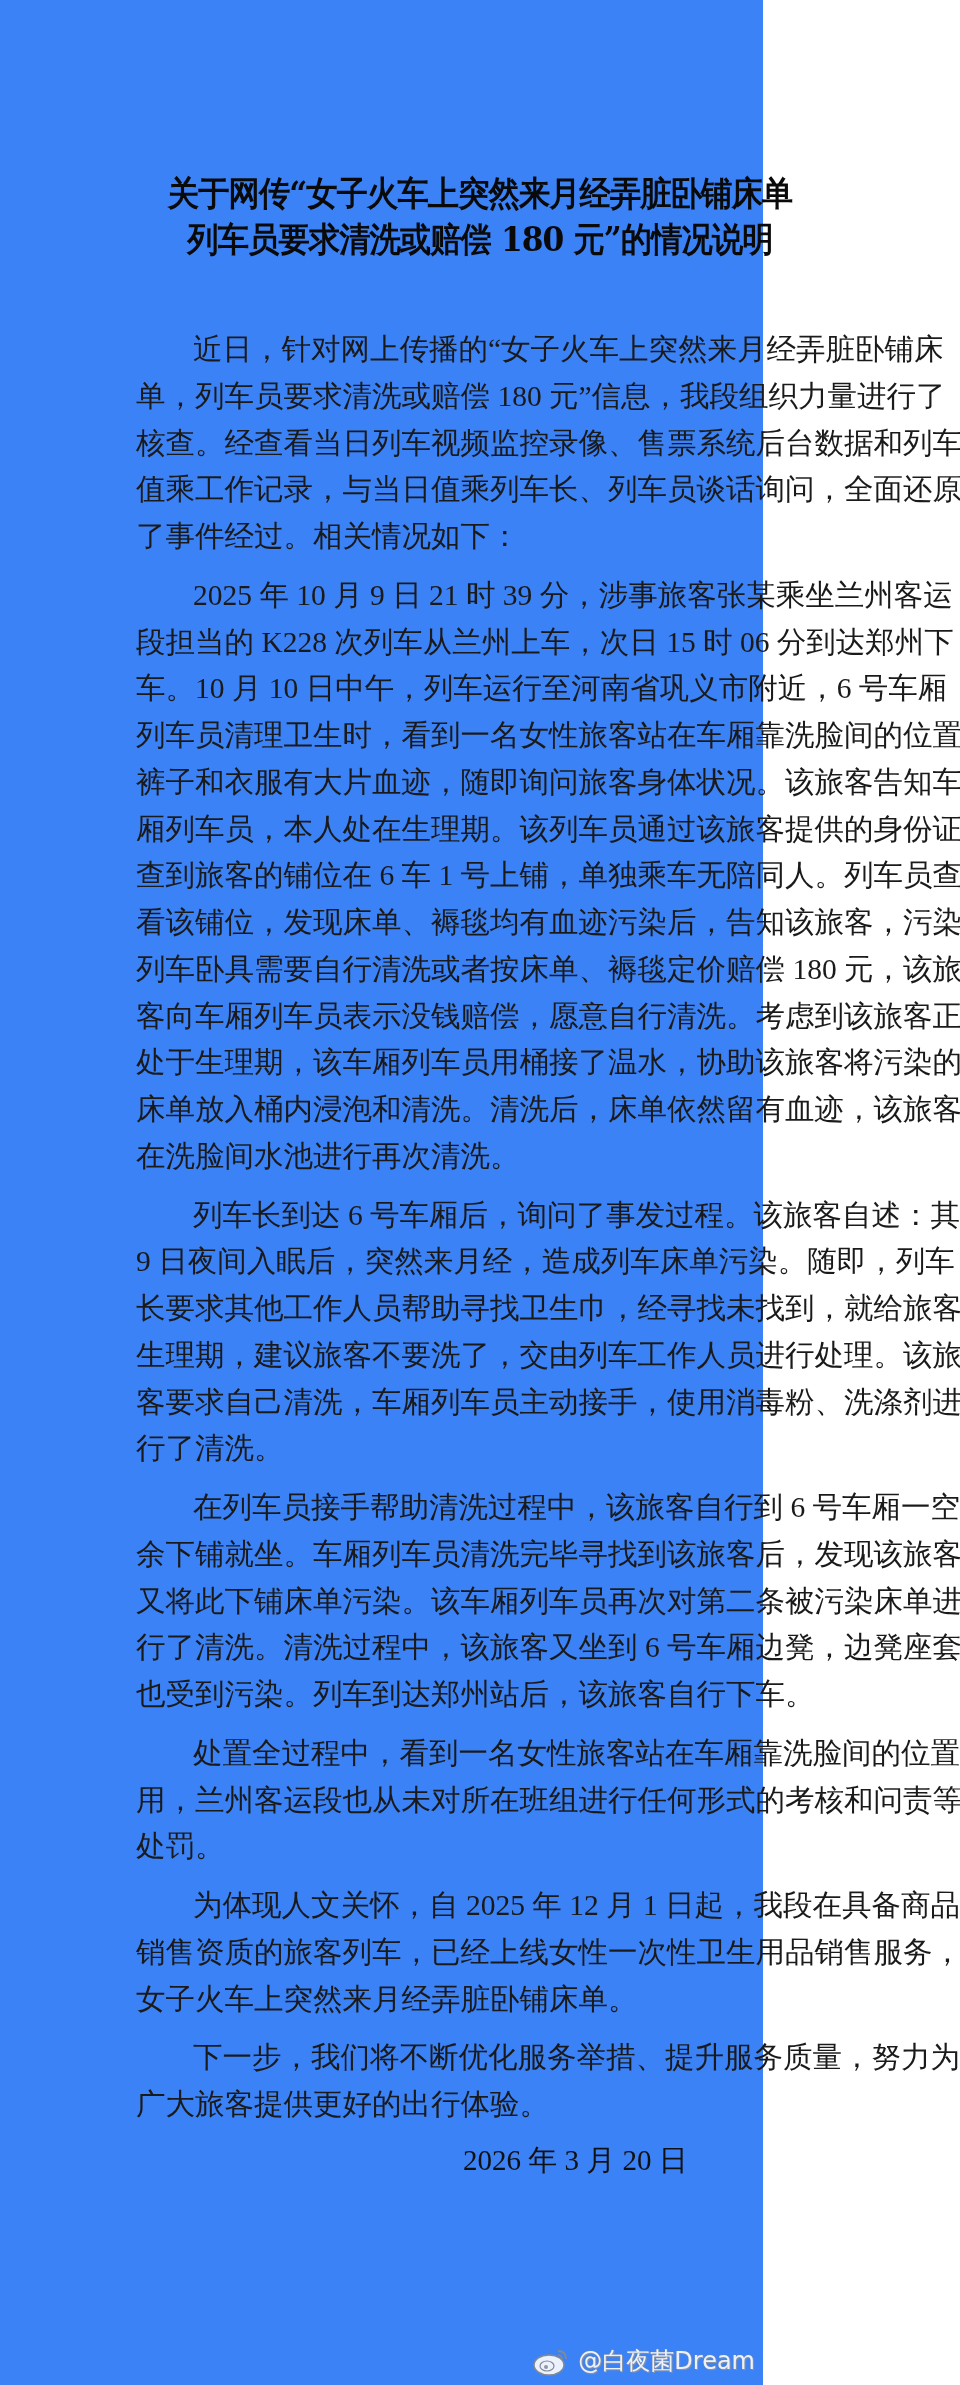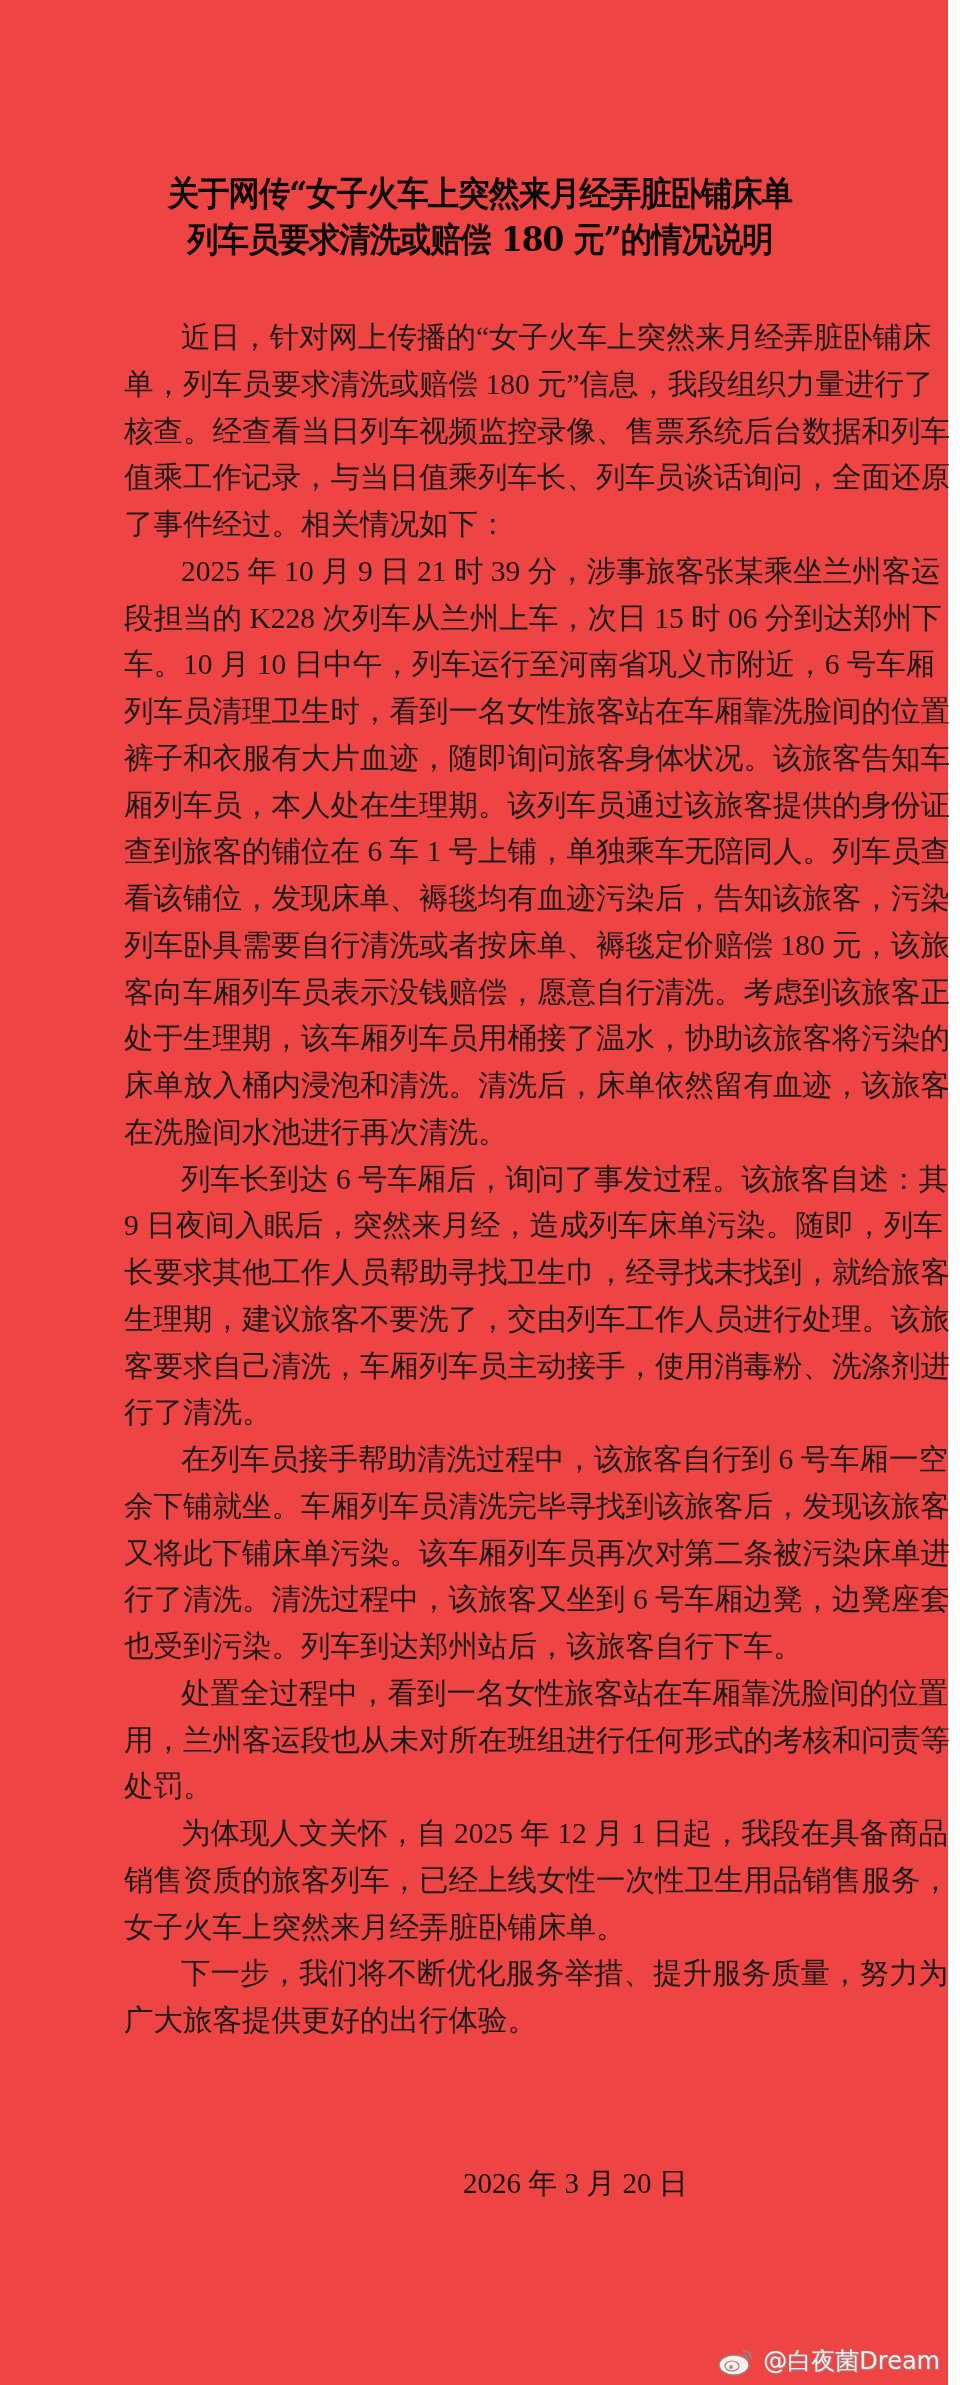--- a/index.html
+++ b/index.html
@@ -9,23 +9,23 @@
     }
     body {
       width: 960px;
       height: 2385px;
       position: relative;
       overflow: hidden;
     }
     .page {
       position: absolute;
       left: 0; top: 0;
-      width: 948px;
+      width: 763px;
       height: 2385px;
-      background: #ef4444;
+      background: #3b82f6;
     }
     .title {
       position: absolute;
       left: 0;
       top: 170px;
       width: 960px;
       text-align: center;
       font-family: "DejaVu Serif", "Liberation Serif", serif;
       font-weight: bold;
       color: #0a0a0a;
@@ -43,21 +43,21 @@
       position: absolute;
       left: 124px;
       top: 314px;
       width: 716px;
       font-family: "Liberation Serif", "DejaVu Serif", serif;
       color: #1a1a1a;
       font-size: 29.5px;
       line-height: 46.75px;
     }
     .para {
-      margin: 0;
+      margin: 12px;
       padding: 0;
     }
     .para .line {
       display: block;
       white-space: nowrap;
       text-align: justify;
       text-align-last: justify;
       height: 46.75px;
     }
     .para .line.first {
@@ -68,21 +68,20 @@
     }
     .date {
       position: absolute;
       left: 463px;
       top: 2142px;
       font-family: "Liberation Serif", "DejaVu Serif", serif;
       color: #111111;
       font-size: 29px;
       line-height: 36px;
       white-space: nowrap;
-      margin-top: 23px;
     }
     .watermark {
       position: absolute;
       right: 8px;
       top: 2343px;
       height: 34px;
       display: flex;
       align-items: flex-end;
       gap: 6px;
       color: #ffffff;

